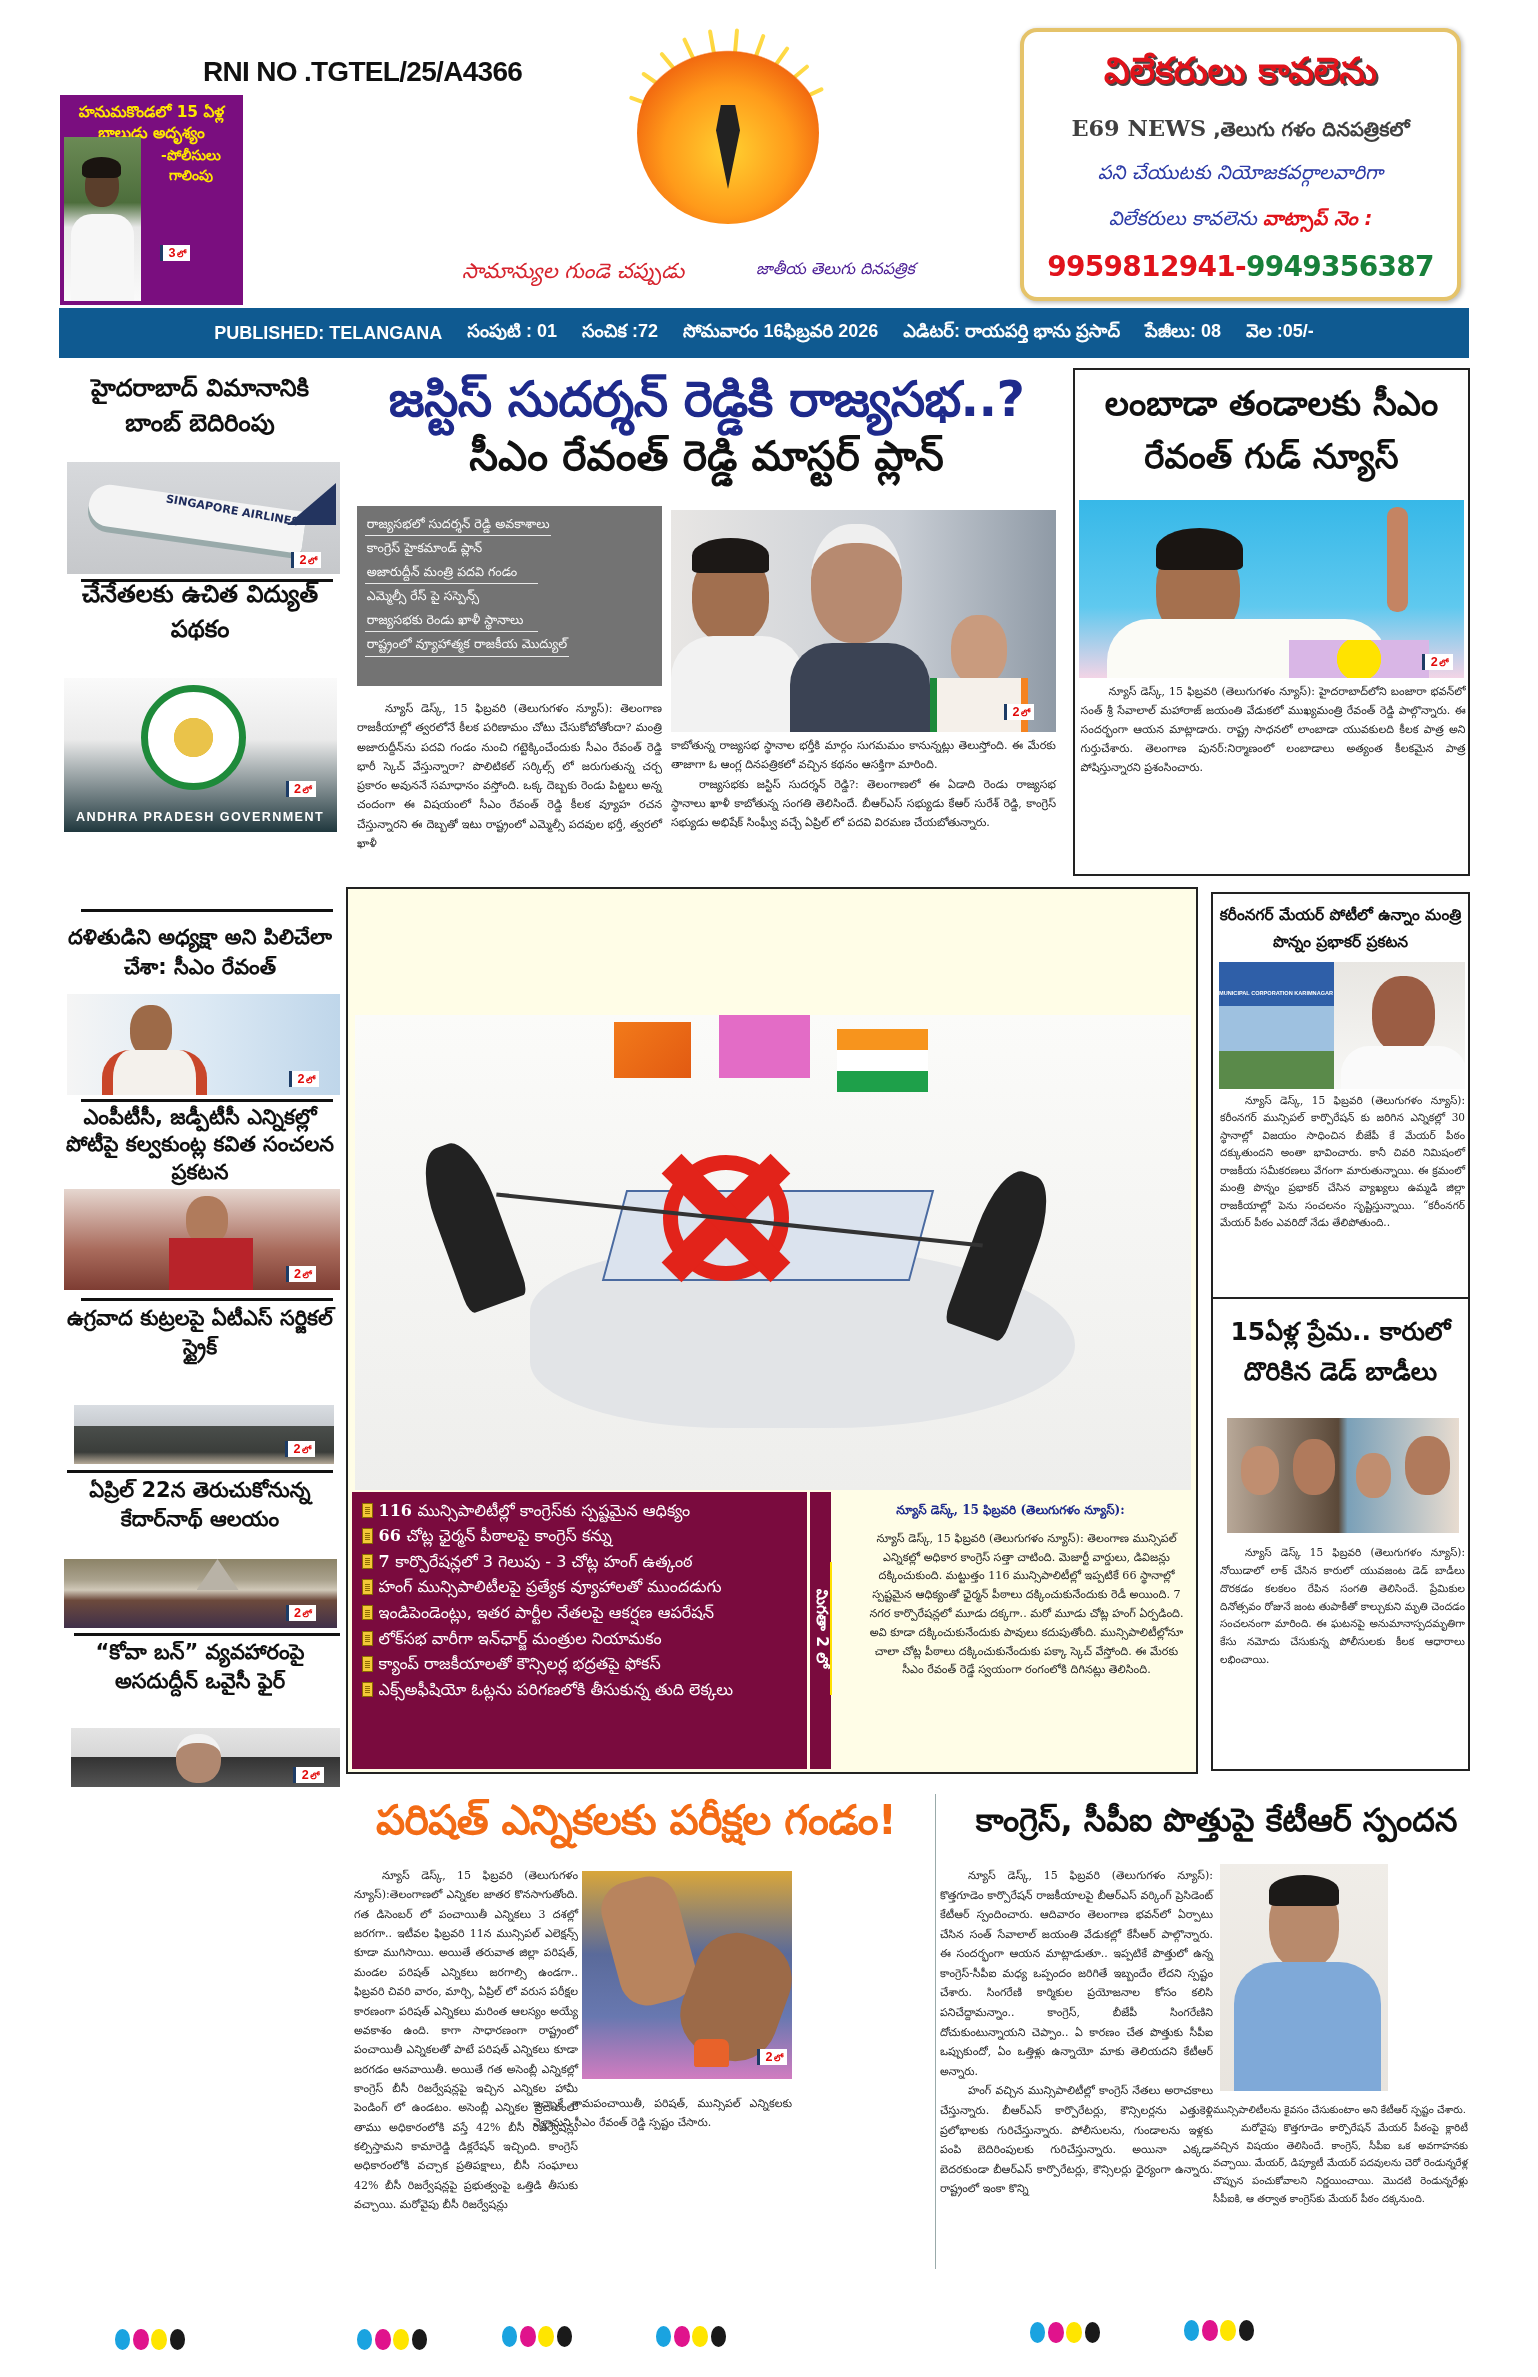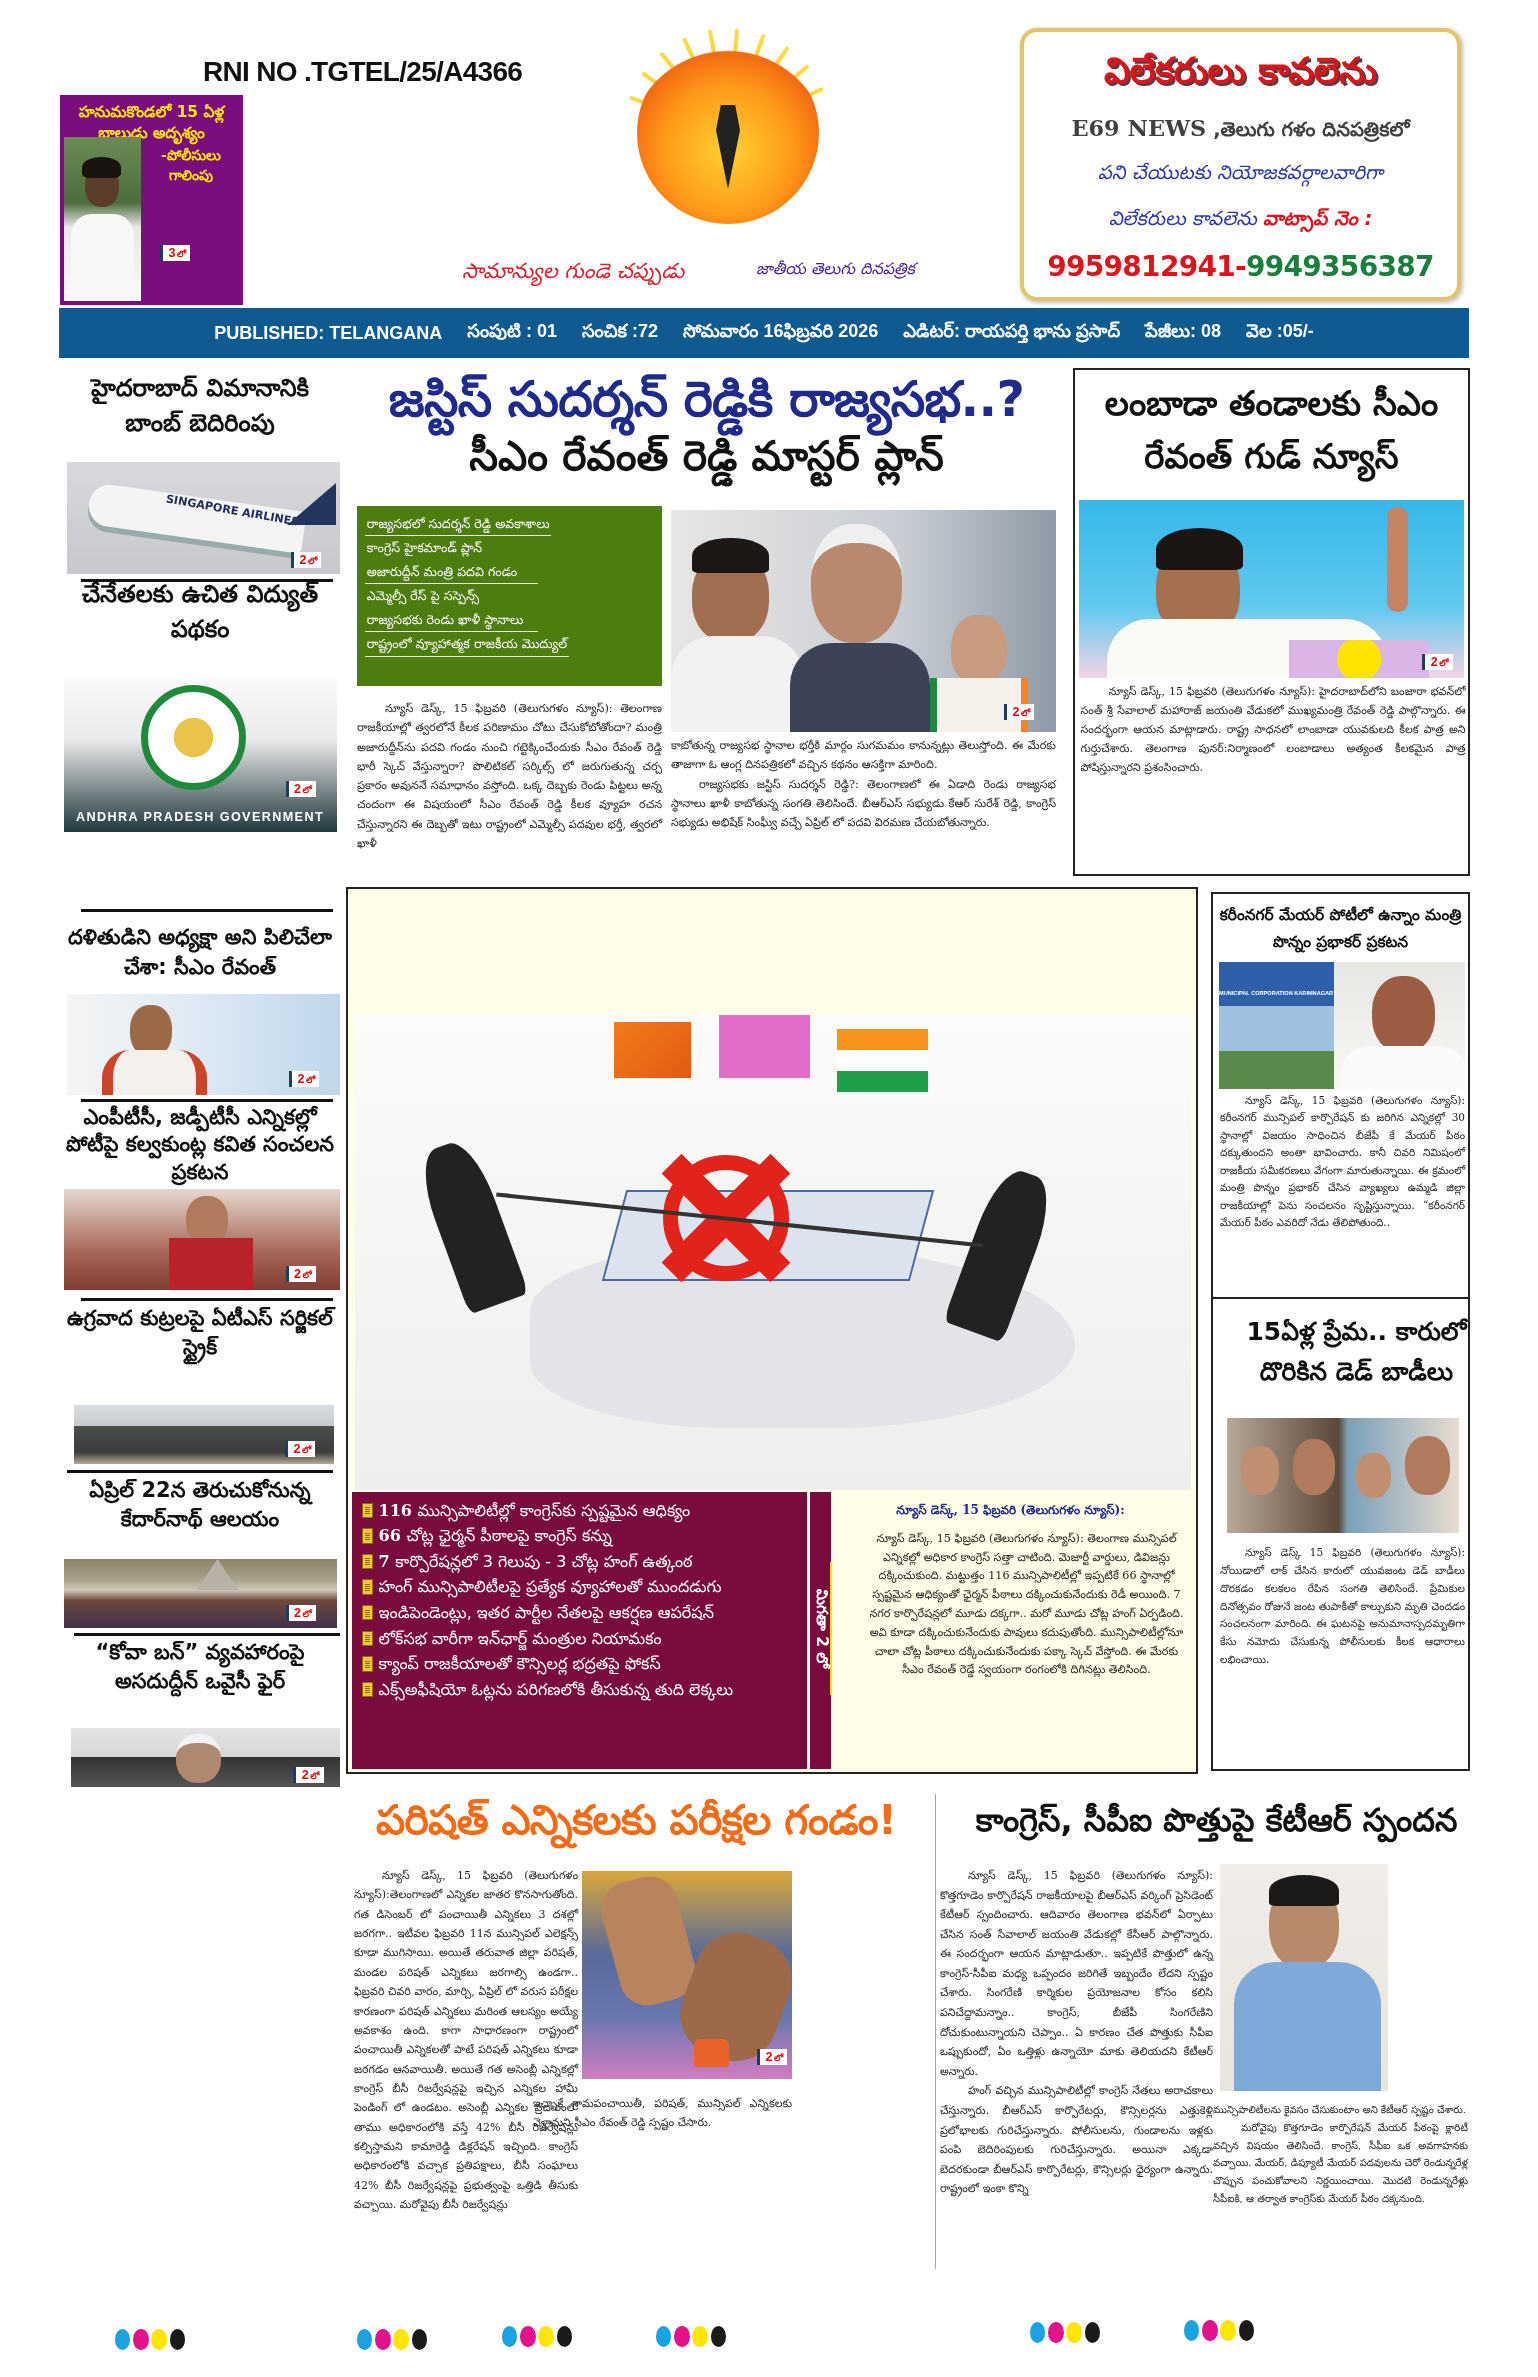--- a/index.html
+++ b/index.html
@@ -41,21 +41,21 @@
 
   
   .head-black { font-weight:bold; color:#111; text-align:center; line-height: 1.45; }
   .photo { position:absolute; overflow:hidden; }
   .rule { position:absolute; height: 2.8px; background:#111; }
   .body-text { font-family: "DejaVu Serif", serif; font-size: 11.2px; line-height: 1.72; color:#222; text-align: justify; }
 
   
   .lead-h1 { left: 343px; top: 371px; width: 727px; text-align:center; color:#1e2a8c; font-weight:bold; font-size: 49px; letter-spacing: -0.7px; }
   .lead-h2 { left: 343px; top: 432px; width: 727px; text-align:center; color:#111; font-weight:bold; font-size: 41px; }
-  .green-box { left: 357px; top: 506px; width: 305px; height: 180px; background:#4d7c0f; padding: 5.6px 8.4px; }
+  .green-box { left: 357px; top: 506px; width: 305px; height: 180px; background:#737373; padding: 5.6px 8.4px; }
   .green-box .gi { color:#fff; font-size: 12.6px; line-height: 1.2; padding: 4.2px 1.4px 4.2px 1.4px; border-bottom: 1.4px solid rgba(255,255,255,.85); width: fit-content; min-width: 60%; }
   .green-box .gi.nb { border-bottom: none; }
 
   
   .major-box { left: 346px; top: 887px; width: 852px; height: 887px; border: 2.1px solid #222; background: #fffde7; }
   .major-title { position:absolute; left: 0; top: 7px; width: 100%; text-align:center; color:#e8131a; font-weight: bold; font-size: 64px; letter-spacing: -1.4px; }
   .bullet-box { left: 352px; top: 1492px; width: 455px; height: 277px; background:#7a0b3e; padding: 5.6px 9.8px; }
   .bullet-box .bi { color:#fff; font-size: 16px; line-height: 1.6; display:flex; align-items:center; gap: 5.6px; white-space:nowrap; }
   .bullet-box .bi .doc { width: 11.2px; height: 15.4px; background: #f3c838; border: 0.7px solid #8a6a00; display:inline-block; flex: 0 0 auto; position:relative; }
   .bullet-box .bi .doc::after { content:""; position:absolute; left:2.1px; right:2.1px; top:3.5px; height: 7px; background: repeating-linear-gradient(#8a6a00 0 0.7px, transparent 0.7px 2.1px); }
@@ -309,21 +309,21 @@
     <div style="position:absolute; left:0; top:28px; width:100%; text-align:center; color:#fff; font-family:'Liberation Sans',sans-serif; font-size:5.6px; font-weight:bold;">MUNICIPAL CORPORATION KARIMNAGAR</div>
   </div>
   <div class="photo" style="left:121px; top:68px; width:131px; height:127px; background:linear-gradient(#e8e6e2,#f8f8f6);">
     <div style="position:absolute; left:38px; top:14px; width:63px; height:77px; border-radius:45%; background:#9b5d44;"></div>
     <div style="position:absolute; left:7px; top:84px; width:126px; height:49px; background:#fafafa; border-radius:28px 28px 0 0;"></div>
   </div>
   <div class="body-text" style="position:absolute; left:7px; top:198px; width:245px; font-size:10.5px; line-height:1.66; text-indent:25px;">న్యూస్ డెస్క్, 15 ఫిబ్రవరి (తెలుగుగళం న్యూస్): కరీంనగర్ మున్సిపల్ కార్పొరేషన్ కు జరిగిన ఎన్నికల్లో 30 స్థానాల్లో విజయం సాధించిన బీజేపీ కే మేయర్ పీఠం దక్కుతుందని అంతా భావించారు. కానీ చివరి నిమిషంలో రాజకీయ సమీకరణలు వేగంగా మారుతున్నాయి. ఈ క్రమంలో మంత్రి పొన్నం ప్రభాకర్ చేసిన వ్యాఖ్యలు ఉమ్మడి జిల్లా రాజకీయాల్లో పెను సంచలనం సృష్టిస్తున్నాయి. “కరీంనగర్ మేయర్ పీఠం ఎవరిదో నేడు తేలిపోతుంది..</div>
 </div>
 
 <div class="rbox" style="left:1211px; top:1299px; width:259px; height:472px; border-top:none;">
-  <div class="head-black" style="position:absolute; left:16px; top:12.6px; width:100%; font-size:25px; line-height:1.6;">15ఏళ్ల ప్రేమ.. కారులో దొరికిన డెడ్ బాడీలు</div>
+  <div class="head-black" style="position:absolute; left:0; top:12.6px; width:100%; font-size:25px; line-height:1.6;">15ఏళ్ల ప్రేమ.. కారులో దొరికిన డెడ్ బాడీలు</div>
   <div class="photo" style="left:14px; top:119px; width:232px; height:115px; background:linear-gradient(90deg,#b8a898 0%,#5a4838 48%,#7aa0b8 52%,#e8dcd0 100%);">
     <div style="position:absolute; left:14px; top:28px; width:38px; height:49px; border-radius:45%; background:#c08e70;"></div>
     <div style="position:absolute; left:66px; top:21px; width:42px; height:56px; border-radius:45%; background:#b07a5c;"></div>
     <div style="position:absolute; left:129px; top:35px; width:35px; height:45px; border-radius:45%; background:#c08e70;"></div>
     <div style="position:absolute; left:178px; top:17.5px; width:45px; height:59px; border-radius:45%; background:#b07a5c;"></div>
   </div>
   <div class="body-text" style="position:absolute; left:7px; top:245px; width:245px; font-size:10.5px; line-height:1.7; text-indent:25px;">న్యూస్ డెస్క్ 15 ఫిబ్రవరి (తెలుగుగళం న్యూస్): నోయిడాలో లాక్ చేసిన కారులో యువజంట డెడ్ బాడీలు దొరకడం కలకలం రేపిన సంగతి తెలిసిందే. ప్రేమికుల దినోత్సవం రోజునే జంట తుపాకీతో కాల్చుకుని మృతి చెందడం సంచలనంగా మారింది. ఈ ఘటనపై అనుమానాస్పదమృతిగా కేసు నమోదు చేసుకున్న పోలీసులకు కీలక ఆధారాలు లభించాయి.</div>
 </div>
 
 <div class="abs parishat-h">పరిషత్ ఎన్నికలకు పరీక్షల గండం!</div>

